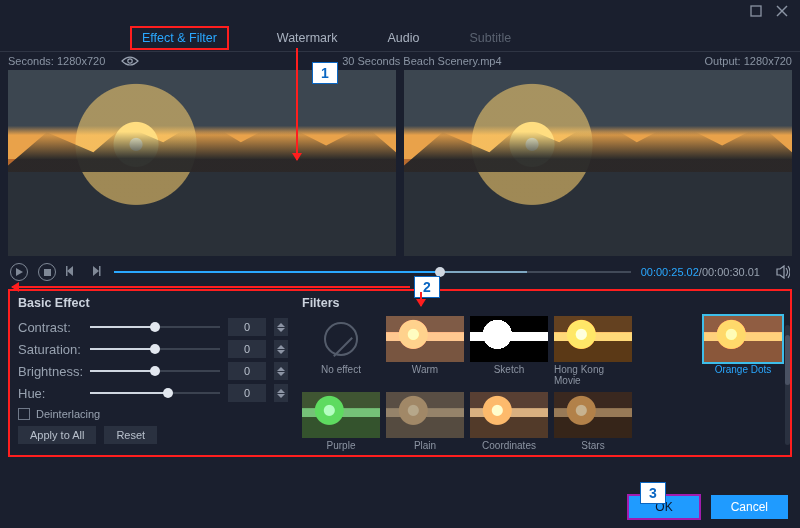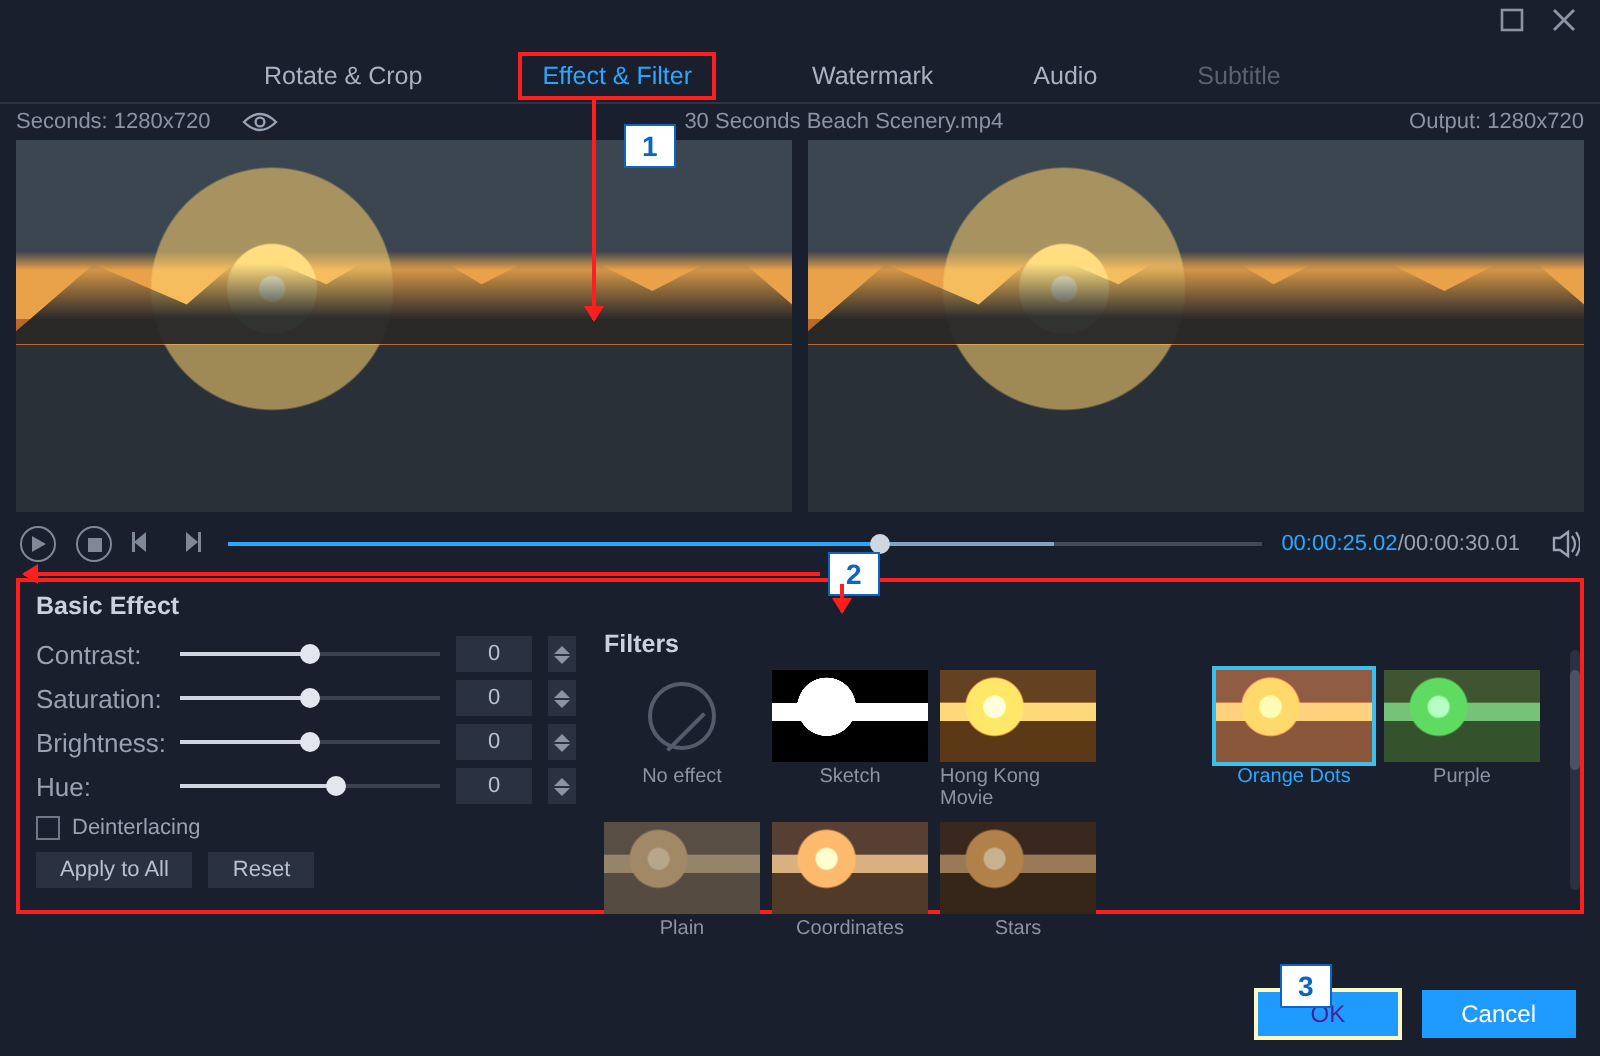--- a/index.html
+++ b/index.html
@@ -27,52 +27,52 @@
     .ctl.sq { border:1.4px solid #7f8896; }
     .mini { width:14px; height:14px; border:none; cursor:pointer; color:#7f8896; display:inline-flex; }
     .seek { flex:1; position:relative; height:14px; }
     .seek .track { position:absolute; top:6px; left:0; right:0; height:2px; background:#424a59; }
     .seek .fill { position:absolute; top:6px; left:0; height:2px; background:#2aa8ff; width:63%; }
     .seek .buf  { position:absolute; top:6px; left:63%; height:2px; background:#7fa7c2; width:17%; }
     .seek .dot  { position:absolute; top:2px; left:calc(63% - 5px); width:10px; height:10px; border-radius:50%; background:#cfd6e0; }
     .times { font-size:11px; white-space:nowrap; }
     .times .cur { color:#2aa8ff; }
     .times .tot { color:#98a2b0; }
-    .panel { margin:3px 8px 0 8px; border:2px solid #ff1e1e; padding:5px 20px 6px 8px; height:168px; display:flex; gap:14px; }
+    .panel { margin:3px 8px 0 8px; border:2px solid #ff1e1e; padding:5px 8px 6px 8px; height:168px; display:flex; gap:14px; }
     .left { width:270px; }
     .heading { font-size:12.5px; font-weight:600; color:#cbd2dd; margin-bottom:6px; }
     .row { display:flex; align-items:center; height:22px; gap:8px; }
     .lbl { width:64px; font-size:13px; color:#98a2b0; }
     .slider { flex:1; position:relative; height:12px; }
     .slider .tr { position:absolute; top:5px; left:0; right:0; height:2px; background:#3b4250; }
     .slider .fl { position:absolute; top:5px; left:0; height:2px; background:#cfd6e0; }
     .slider .dt { position:absolute; top:1px; width:10px; height:10px; border-radius:50%; background:#e2e7ef; }
     .num { width:38px; height:18px; background:#2a3140; color:#b8c0cc; font-size:11px; display:flex; align-items:center; justify-content:center; }
     .spin { width:14px; height:18px; background:#2a3140; display:flex; flex-direction:column; justify-content:center; gap:1px; padding-left:3px; }
     .spin div{ width:0;height:0;border-left:4px solid transparent;border-right:4px solid transparent; cursor:pointer;}
     .spin .up{border-bottom:4px solid #8c94a4;}
     .spin .dn{border-top:4px solid #8c94a4;}
     .chk { display:flex; align-items:flex-start; gap:6px; font-size:11px; margin-top:4px; color:#98a2b0; }
     .chk .box { width:12px; height:12px; border:1px solid #6f7888; }
     .btnrow { display:flex; gap:8px; margin-top:6px; }
     .btn-ghost { background:#2a3140; color:#b8c0cc; font-size:11px; padding:3px 12px; border:none; cursor:pointer; }
-    .right { flex:1;margin-top:19px; }
+    .right { flex:1; }
     .filters { display:grid; grid-template-columns:repeat(6,1fr); gap:6px; }
     .filter { display:flex; flex-direction:column; align-items:center; gap:2px; cursor:pointer;}
     .thumb { width:78px; height:46px; background:#333; position:relative; overflow:hidden; }
     .thumb.noeffect { background:transparent; border:none; display:flex; align-items:center; justify-content:center;}
     .noefcircle { width:34px; height:34px; border:2px solid #545c6b; border-radius:50%; position:relative;}
     .noefcircle::after{content:"";position:absolute;left:4px;top:22px;width:26px;height:2px;background:#545c6b;transform:rotate(-45deg);}
     .fname { font-size:10px; color:#8c94a2; }
     .filter.selected .thumb{ outline:2px solid #2aa8ff; }
     .filter.selected .fname{ color:#2aa8ff; }
     .scroll { position:absolute; right:10px; top:325px; width:5px; height:120px; background:#2a3140; border-radius:3px;}
     .scroll .bar{ position:absolute; top:10px; left:0; right:0; height:50px; background:#4a5263; border-radius:3px;}
     .footer { position:absolute; bottom:8px; right:12px; display:flex; gap:10px; align-items:center; }
-    .btn-primary { background:#1f9bff; color:#4c1d95; font-size:12px; padding:4px 26px; border:2px solid #fef9c3; cursor:pointer;}
+    .btn-primary { background:#1f9bff; color:#0f172a; font-size:12px; padding:4px 26px; border:2px solid #a21caf; cursor:pointer;}
     .btn-cancel  { background:#1f9bff; color:#fff; font-size:12px; padding:5px 20px; border:none; cursor:pointer;}
     .ann { position:absolute; background:#fff; color:#0a66c2; font-weight:700; font-size:14px; padding:2px 8px; border:1px solid #0a66c2;}
     .arrow-v { position:absolute; width:2px; background:#ff1e1e;}
     .arrow-v::after{content:"";position:absolute;left:-4px;width:0;height:0;border-left:5px solid transparent;border-right:5px solid transparent;}
     .arrow-down::after{bottom:-1px;border-top:8px solid #ff1e1e;}
     .arrow-h { position:absolute; height:2px; background:#ff1e1e;}
     .arrow-h::after{content:"";position:absolute;top:-4px;left:-1px;width:0;height:0;border-top:5px solid transparent;border-bottom:5px solid transparent;border-right:8px solid #ff1e1e;}
     .scene { position:absolute; inset:0; }
     .t-warm{filter:sepia(.5) saturate(1.4) hue-rotate(-10deg);} 
     .t-gray{filter:grayscale(1);} 
@@ -92,21 +92,20 @@
   <span><svg width="12" height="12">
         <rect x="1" y="1" width="10" height="10" fill="none" stroke="#8a94a3" stroke-width="1.3"></rect>
       </svg></span>
   <span><svg width="12" height="12">
         <line x1="1" y1="1" x2="11" y2="11" stroke="#8a94a3" stroke-width="1.4"></line>
         <line x1="11" y1="1" x2="1" y2="11" stroke="#8a94a3" stroke-width="1.4"></line>
       </svg></span>
 </div>
 
 <div class="tabs">
-  <div class="tab">Rotate &amp; Crop</div>
   <div class="tab active">Effect &amp; Filter</div>
   <div class="tab">Watermark</div>
   <div class="tab">Audio</div>
   <div class="tab disabled">Subtitle</div>
 </div>
 
 <div class="infoline">
   <span>Seconds: 1280x720</span>
   <span class="eye">
       <svg width="18" height="12" viewBox="0 0 18 12">
@@ -234,20 +233,26 @@
   <div class="right">
     <div class="heading">Filters</div>
     <div class="filters" id="filters-grid">
         <div class="filter">
           <div class="thumb noeffect">
             <div class="noefcircle"></div>
           </div>
           <div class="fname">No effect</div>
         </div>
         <div class="filter">
+          <div class="thumb t-warm">
+            <div class="scene scene-bg t-warm"></div>
+          </div>
+          <div class="fname">Warm</div>
+        </div>
+        <div class="filter">
           <div class="thumb t-sketch">
             <div class="scene scene-bg t-sketch"></div>
           </div>
           <div class="fname">Sketch</div>
         </div>
         <div class="filter">
           <div class="thumb t-hk">
             <div class="scene scene-bg t-hk"></div>
           </div>
           <div class="fname">Hong Kong Movie</div>

